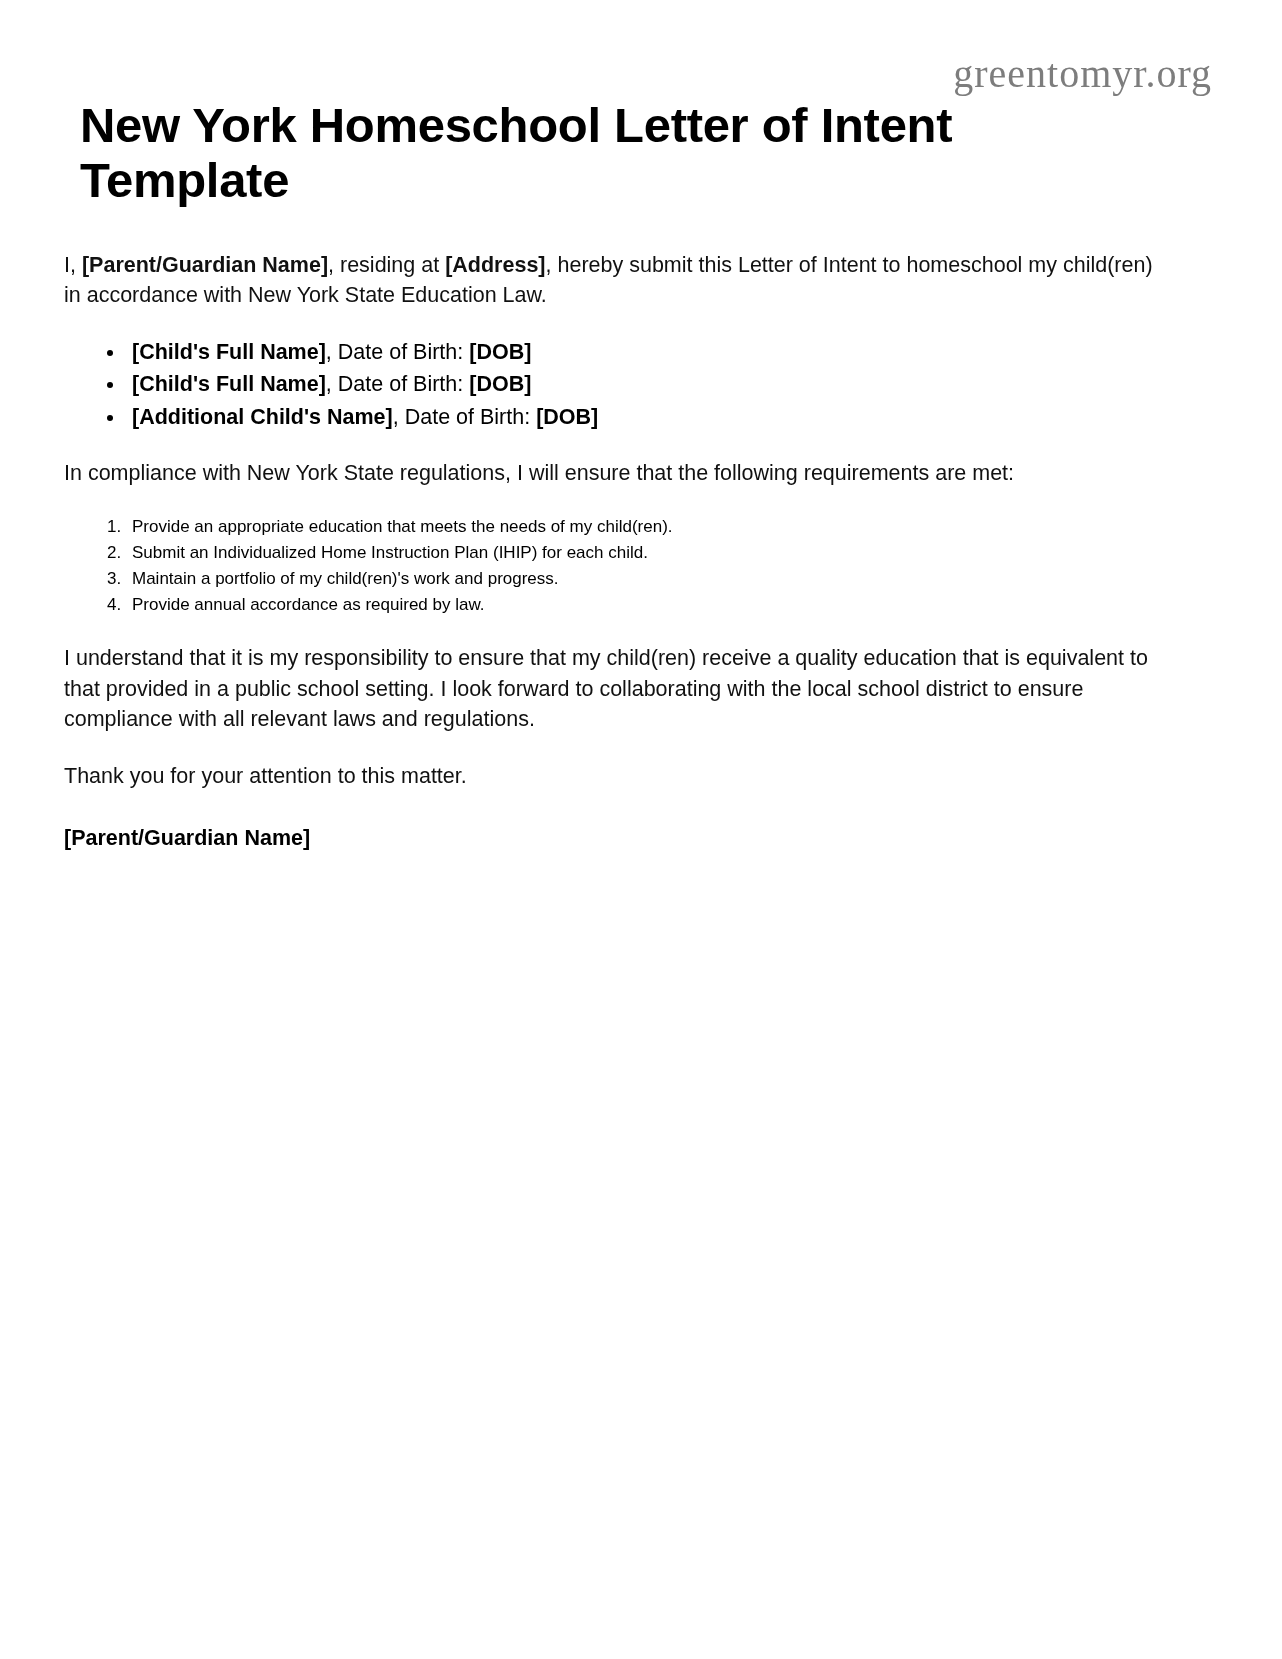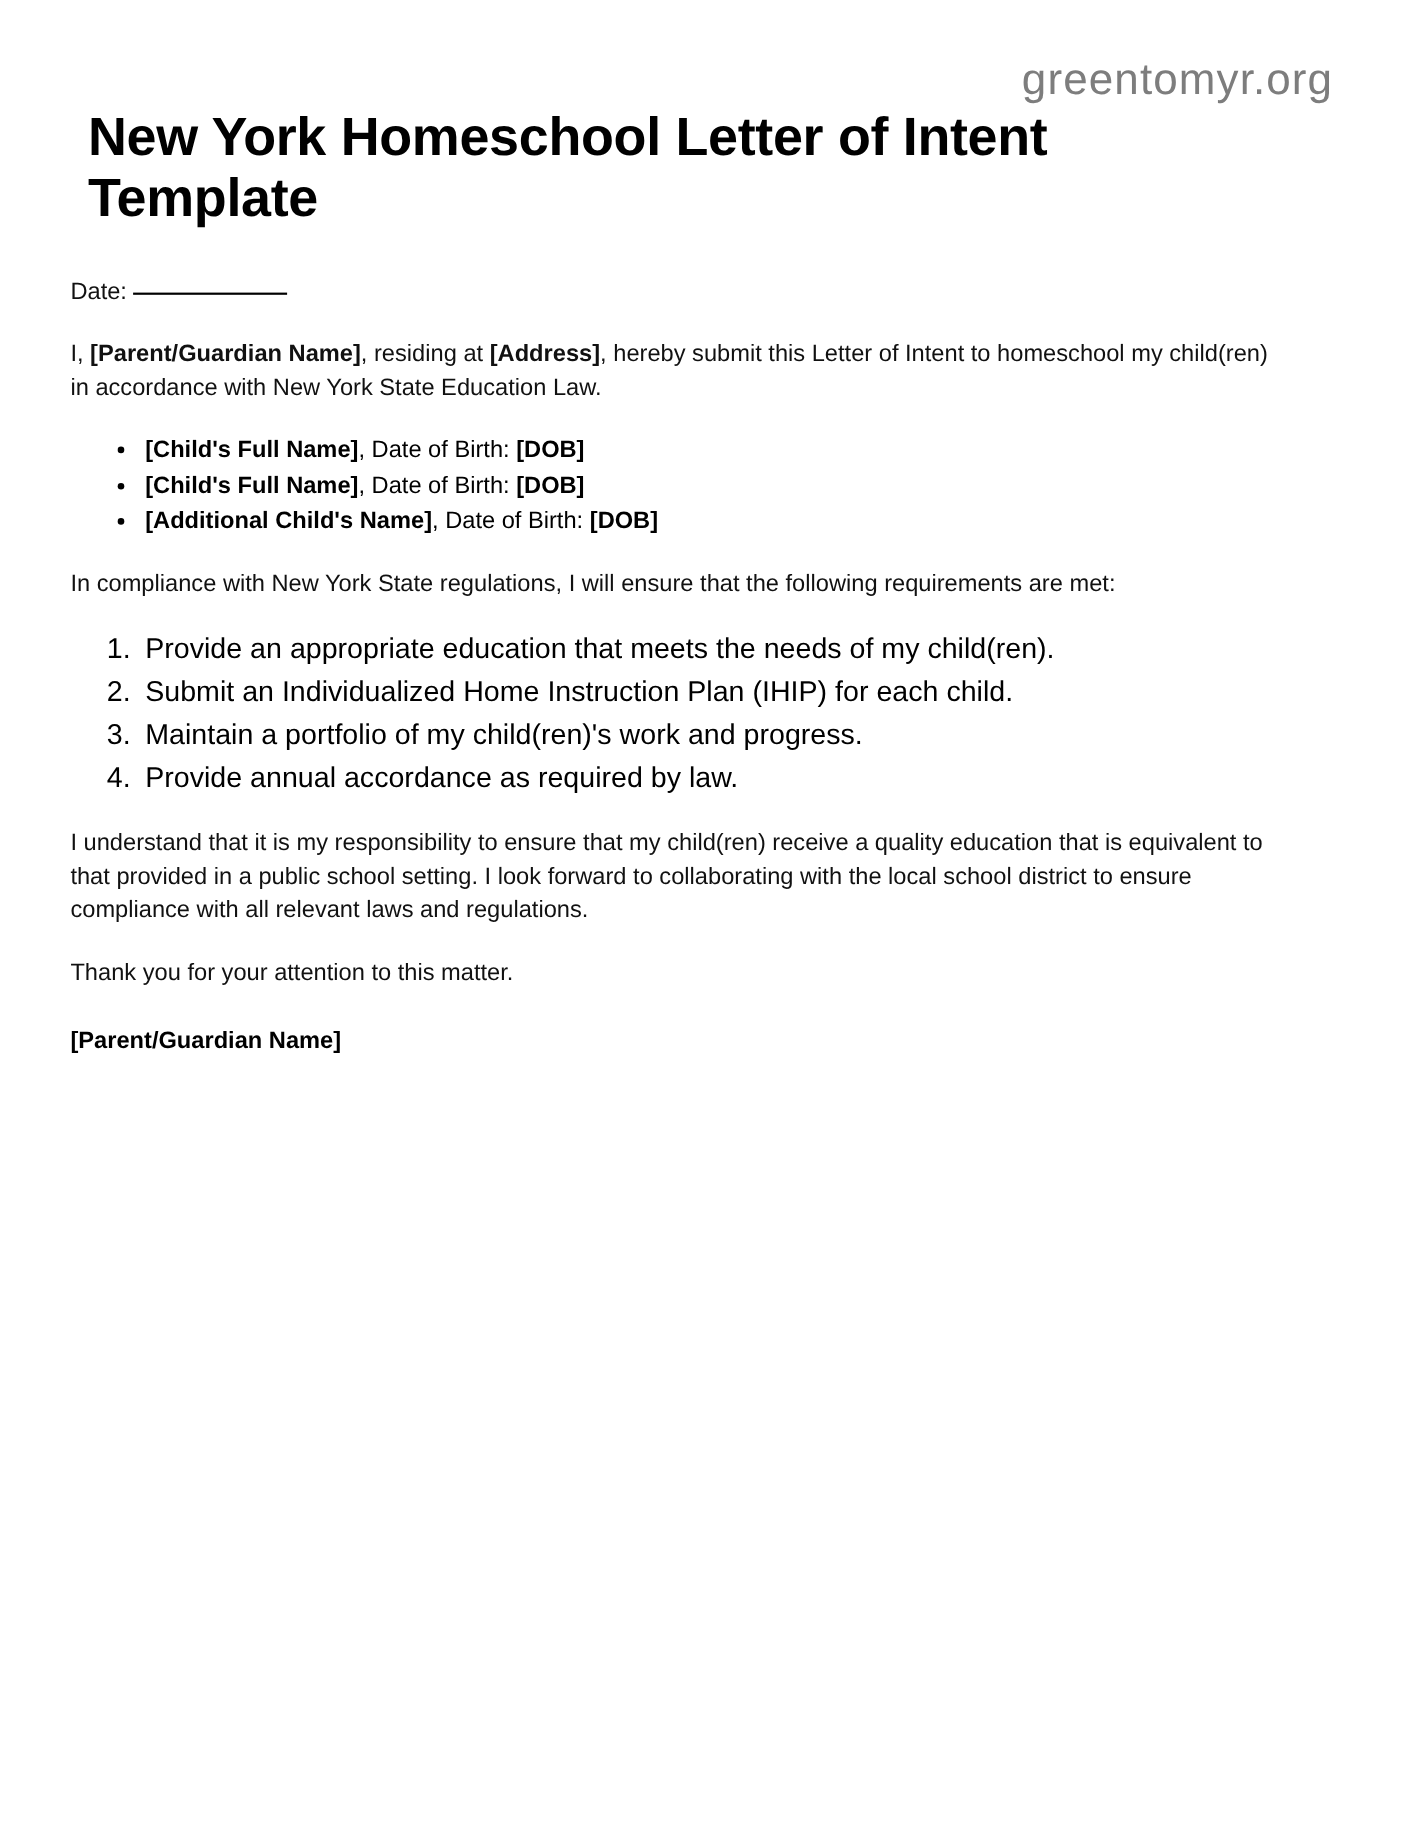--- a/index.html
+++ b/index.html
@@ -19,21 +19,21 @@
     position: relative;
     width: 1282px;
     height: 1659px;
     box-sizing: border-box;
     padding: 0 64px;
   }
   .watermark {
     position: absolute;
     top: 34px;
     right: 70px;
-    font-family: Liberation Sans, sans-serif;
+    font-family: Liberation Serif, serif;
     font-size: 40px;
     letter-spacing: 1px;
     color: #7d7d7d;
     white-space: nowrap;
     user-select: none;
   }
   .doc-title {
     margin: 16px;
     padding-top: 82px;
     font-size: 49px;
@@ -75,21 +75,21 @@
     line-height: 1.42;
     margin: 0 0 2px 0;
     padding-left: 6px;
   }
   ol.req-list {
     margin: 0 0 26px 0;
     padding-left: 62px;
     list-style-type: decimal;
   }
   ol.req-list li {
-    font-size: 26px;
+    font-size: 17px;
     line-height: 1.42;
     margin: 0 0 2px 0;
     padding-left: 6px;
   }
   b, strong { font-weight: bold; }
   .signature {
     margin: 0;
     font-size: 21.5px;
     line-height: 1.42;
     font-weight: bold;
@@ -100,23 +100,20 @@
 <body>
 
 <div class="page">
 
   <div class="watermark">greentomyr.org</div>
 
   <h1 class="doc-title">New York Homeschool Letter of Intent Template</h1>
 
   <div class="body-block">
 
-    <p class="para">
-      <span>Date:</span><span class="blank-line"></span>
-    </p>
 
 
     <p class="para">
       <span>I, </span><b>[Parent/Guardian Name]</b><span>, residing at </span><b>[Address]</b><span>, hereby submit this Letter of Intent to homeschool my child(ren) in accordance with New York State Education Law.</span>
     </p>
 
 
     <ul class="child-list">
       <li>
         <b>[Child's Full Name]</b><span>, Date of Birth: </span><b>[DOB]</b>

